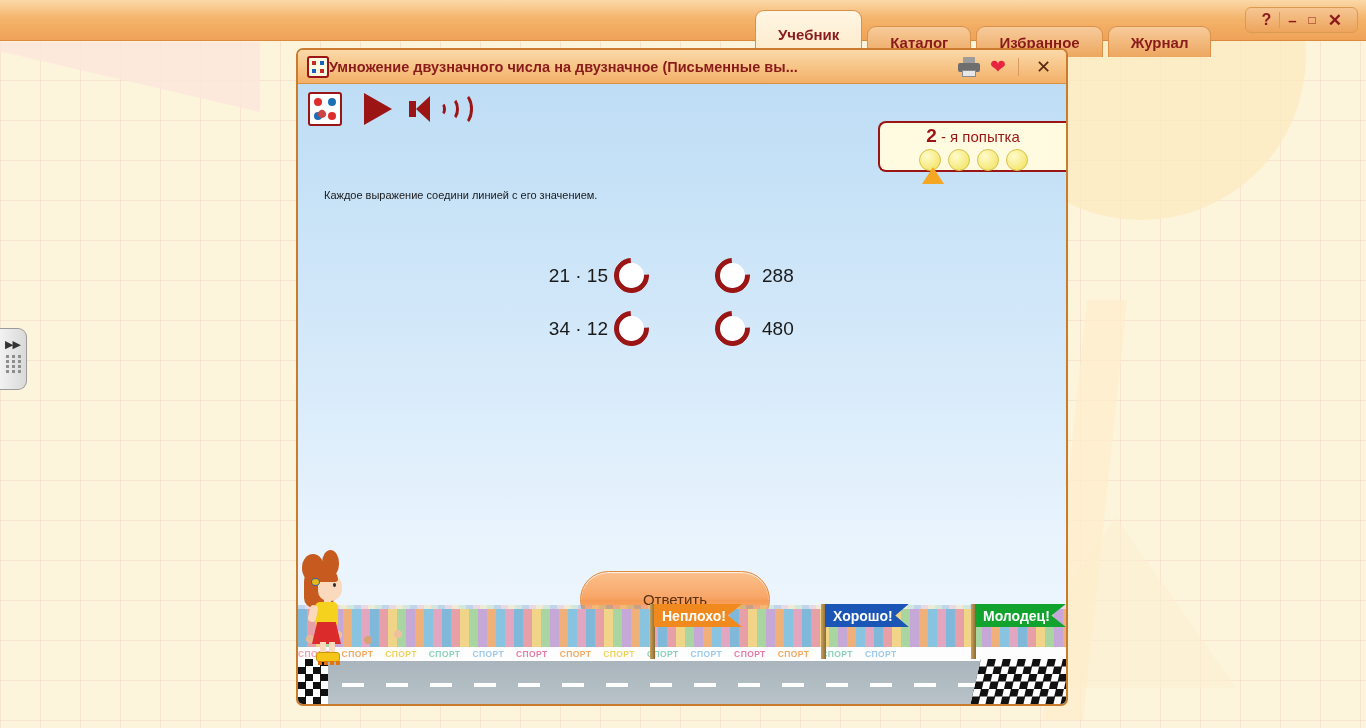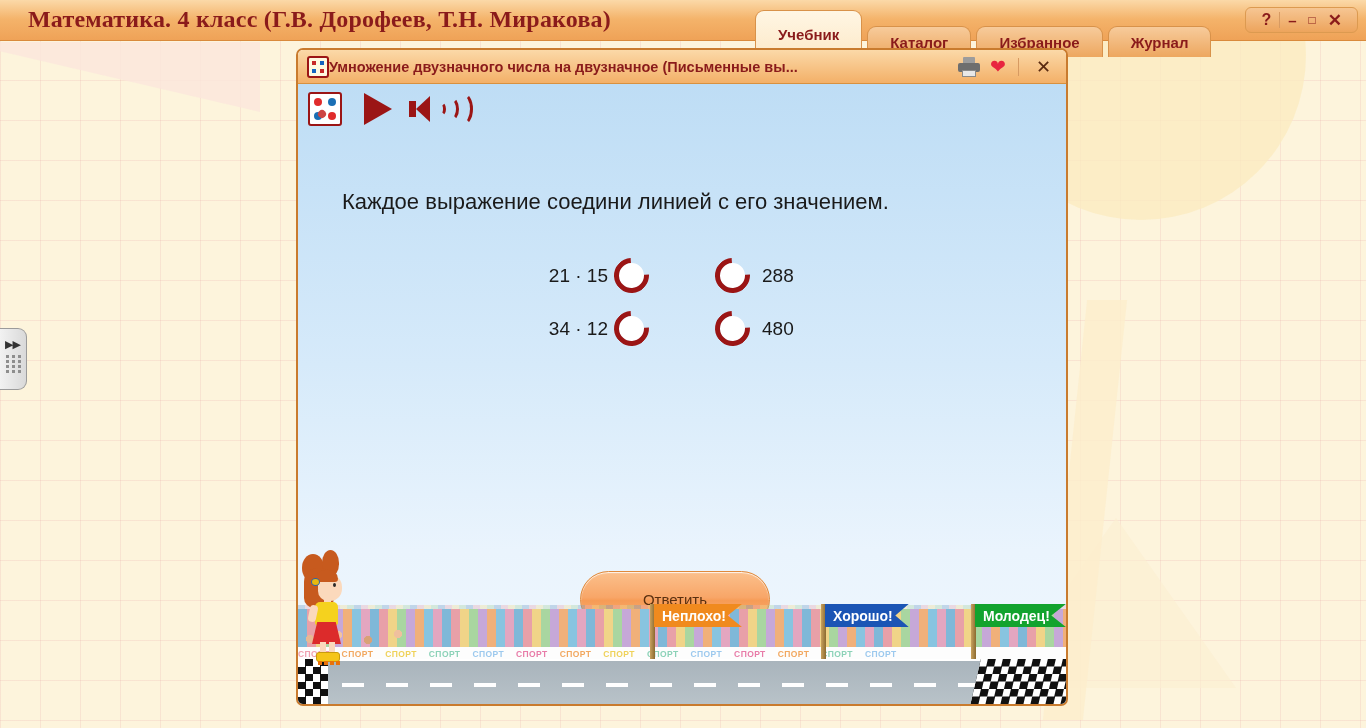--- a/index.html
+++ b/index.html
@@ -244,22 +244,22 @@
   }
   .att-marker {
     position: absolute; left: 42px; bottom: -14px;
     width: 0; height: 0;
     border-left: 11px solid transparent;
     border-right: 11px solid transparent;
     border-bottom: 17px solid #F5A623;
   }
 
   .instruction {
-    position: absolute; left: 44px; top: 105px;
-    font-size: 22px; color: #1A1A1A;
+    position: absolute; left: 26px; top: 105px;
+    font-size: 11px; color: #1A1A1A;
   }
 
   
   .match { position: absolute; left: 240px; top: 165px; }
   .match-row { display: flex; align-items: center; height: 53px; }
   .expr { width: 70px; text-align: right; font-size: 19px; color: #1A1A1A; white-space: nowrap; }
   .ring {
     width: 35px; height: 35px; margin: 0 6px;
     border: 5px solid #9B1515;
     border-radius: 50%;
@@ -369,21 +369,20 @@
 </head>
 <body>
 
 <div class="bg-layer"></div>
 <div class="bg-circle"></div>
 <div class="bg-tri-1"></div>
 <div class="bg-tri-2"></div>
 <div class="bg-swoosh"></div>
 
 <div class="topbar">
-  <div class="app-title">Математика. 4 класс (Г.В. Дорофеев, Т.Н. Миракова)</div>
 
   <div class="tabs">
     <div class="tab active">
       <span>Учебник</span>
     </div>
     <div class="tab">
       <span>Каталог</span>
     </div>
     <div class="tab">
       <span>Избранное</span>
@@ -454,20 +453,33 @@
         <div class="spk-sq"></div>
           <div class="spk-body"></div>
         <div class="waves">
           <i class="w1"></i>
             <i class="w2"></i>
             <i class="w3"></i>
         </div>
       </div>
     </div>
 
+    <div class="attempts">
+      <div class="attempts-label">
+        <b>2</b>
+        <span>- я попытка</span>
+      </div>
+      <div class="att-dots">
+        <i></i>
+        <i></i>
+        <i></i>
+        <i></i>
+      </div>
+      <div class="att-marker"></div>
+    </div>
 
     <div class="instruction">Каждое выражение соедини линией с его значением.</div>
 
     <div class="match">
       <div class="match-row">
         <div class="expr">21 · 15</div>
         <div class="ring"></div>
         <div class="gap-mid"></div>
         <div class="ring"></div>
         <div class="val">288</div>

